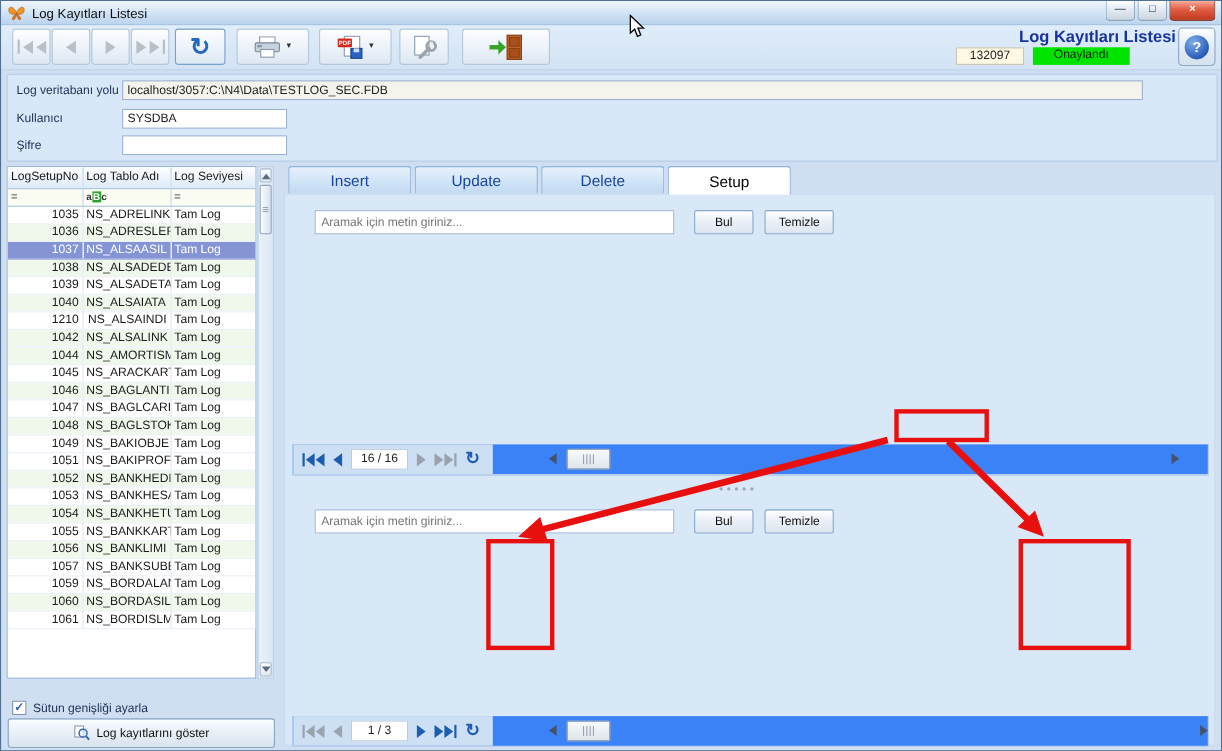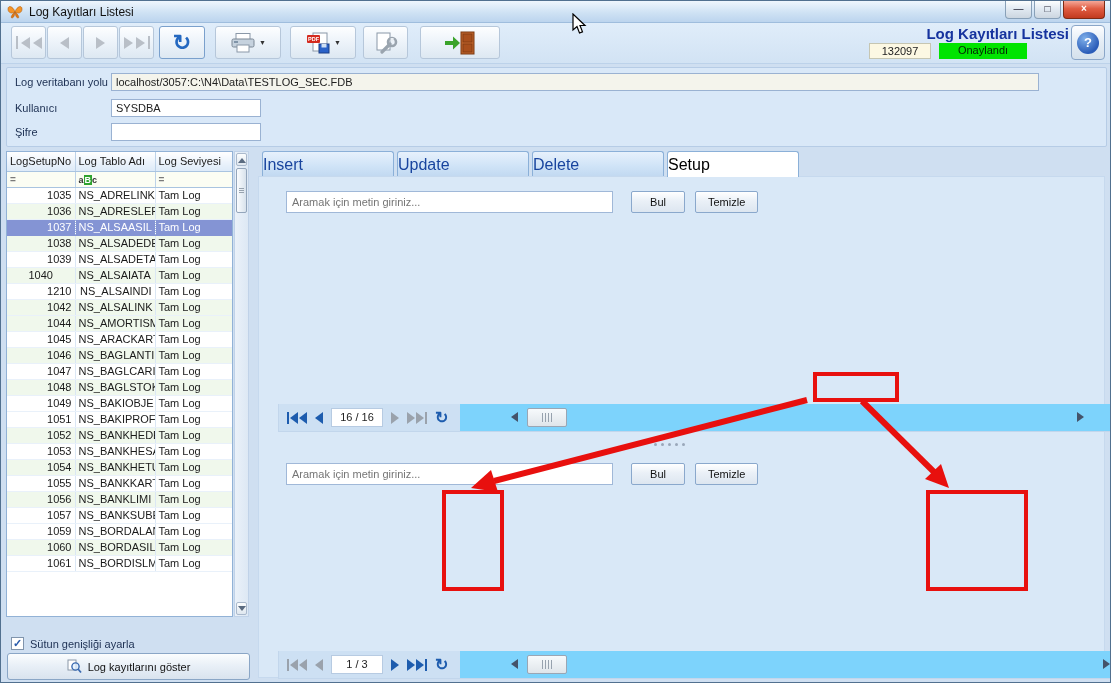--- a/index.html
+++ b/index.html
@@ -61,32 +61,32 @@
   .vthumb{position:absolute;left:1px;width:11px;background:linear-gradient(90deg,#fafcfe,#d8e2ec);border:1px solid #93a5bb;border-radius:2px}
   .vthumb::after{content:"";position:absolute;left:2px;right:2px;top:50%;height:5px;margin-top:-3px;background:repeating-linear-gradient(#97a2ae 0 1px,transparent 1px 2px)}
   .chkrow{position:absolute;left:5px;top:486px;display:flex;align-items:center;gap:6px;font-size:11px;color:#1c2f52}
   .chkbox{width:13px;height:13px;border:1px solid #8094ac;background:#fff;font-size:11px;line-height:11px;text-align:center;color:#2a5cac;font-weight:bold}
   .showbtn{position:absolute;left:1px;top:502px;width:243px;height:27px;background:linear-gradient(#fbfdfe,#e9f0f7 45%,#d9e3ee);border:1px solid #8aa6c6;border-radius:3px;display:flex;align-items:center;justify-content:center;gap:6px;font-size:11px;color:#111}
 
   
   .right-panel{position:absolute;left:255px;top:150px;width:851px;height:529px}
   .content{position:absolute;left:2px;top:25px;width:847px;height:502px;background:#d9e8f7;border:1px solid #c6d9ee;z-index:1}
   .tabstrip{position:absolute;left:6px;top:0;display:flex;gap:3px;z-index:2}
-  .tab{width:132px;height:25px;text-align:left;line-height:25px;font-size:16px;color:#18449e;background:linear-gradient(#e7f1fc,#cfe3f7 60%,#c2d9f1);border:1px solid #8bb0d8;border-bottom:none;border-radius:3px 3px 0 0}
+  .tab{width:112px;height:25px;text-align:center;line-height:25px;font-size:14px;color:#18449e;background:linear-gradient(#e7f1fc,#cfe3f7 60%,#c2d9f1);border:1px solid #8bb0d8;border-bottom:none;border-radius:3px 3px 0 0}
   .tab.active{background:#fff;color:#000;height:26px;line-height:26px;z-index:3}
   .searchrow{position:absolute;display:flex;z-index:2}
   .searchinput{width:327px;height:22px;border:1px solid #a0b8d8;background:#fff;font-size:11px;padding:0 5px;color:#444;font-family:"Liberation Sans",sans-serif}
   .sbtn{height:22px;background:linear-gradient(#ffffff,#eaf0f7 45%,#dde6f0);border:1px solid #8aa8cc;border-radius:2px;font-size:11px;padding:0 12px;margin-left:10px;color:#111;font-family:"Liberation Sans",sans-serif}
   .upper-wrap{left:7px;top:72px;width:817px;height:181px}
   .lower-wrap{left:7px;top:344px;width:817px;height:155px}
   .splitdots{position:absolute;left:398px;top:292px;display:flex;gap:4px;z-index:2}
   .splitdots span{width:3px;height:3px;border-radius:50%;background:#9aa8ba}
 
   
-  .pager{position:absolute;left:22px;width:833px;height:28px;background:#7dd3fc;border:1px solid #c2d6ec;border-top:none;display:flex;align-items:center;z-index:2}
+  .pager{position:absolute;left:10px;width:833px;height:28px;background:#3b82f6;border:1px solid #c2d6ec;border-top:none;display:flex;align-items:center;z-index:2}
   .pgroup{display:flex;align-items:center;gap:8px;background:#cde0f3;height:100%;padding:0 12px 0 8px}
   .pbtn{display:flex;align-items:center;gap:1px}
   .ptl{width:0;height:0;border:6px solid transparent;border-right:8px solid var(--pc);border-left:none}
   .ptr{width:0;height:0;border:6px solid transparent;border-left:8px solid var(--pc);border-right:none}
   .pbar{width:2px;height:12px;background:var(--pc)}
   .pbtn.dis{--pc:#9aa2ac}
   .pbtn.ena{--pc:#1d5cae}
   .plabel{width:52px;height:19px;background:#fff;border:1px solid #b7cbe2;font-size:11px;text-align:center;line-height:17px;color:#222}
   .prefresh{font-size:16px;color:#1d5cae;font-weight:bold;line-height:1}
   .hleft{position:absolute;left:232px;top:8px;width:0;height:0;border:5px solid transparent;border-right:7px solid #44536a;border-left:none}
@@ -233,21 +233,21 @@
               <td style="text-align: right;">1038</td>
               <td style="text-align: left;">NS_ALSADEDE</td>
               <td style="text-align: left;">Tam Log</td>
             </tr>
             <tr>
               <td style="text-align: right;">1039</td>
               <td style="text-align: left;">NS_ALSADETA</td>
               <td style="text-align: left;">Tam Log</td>
             </tr>
             <tr class="alt">
-              <td style="text-align: center;">1040</td>
+              <td style="text-align: right;">1040</td>
               <td style="text-align: left;">NS_ALSAIATA</td>
               <td style="text-align: left;">Tam Log</td>
             </tr>
             <tr>
               <td style="text-align: right;">1210</td>
               <td style="text-align: right;">NS_ALSAINDI</td>
               <td style="text-align: left;">Tam Log</td>
             </tr>
             <tr class="alt">
               <td style="text-align: right;">1042</td>

